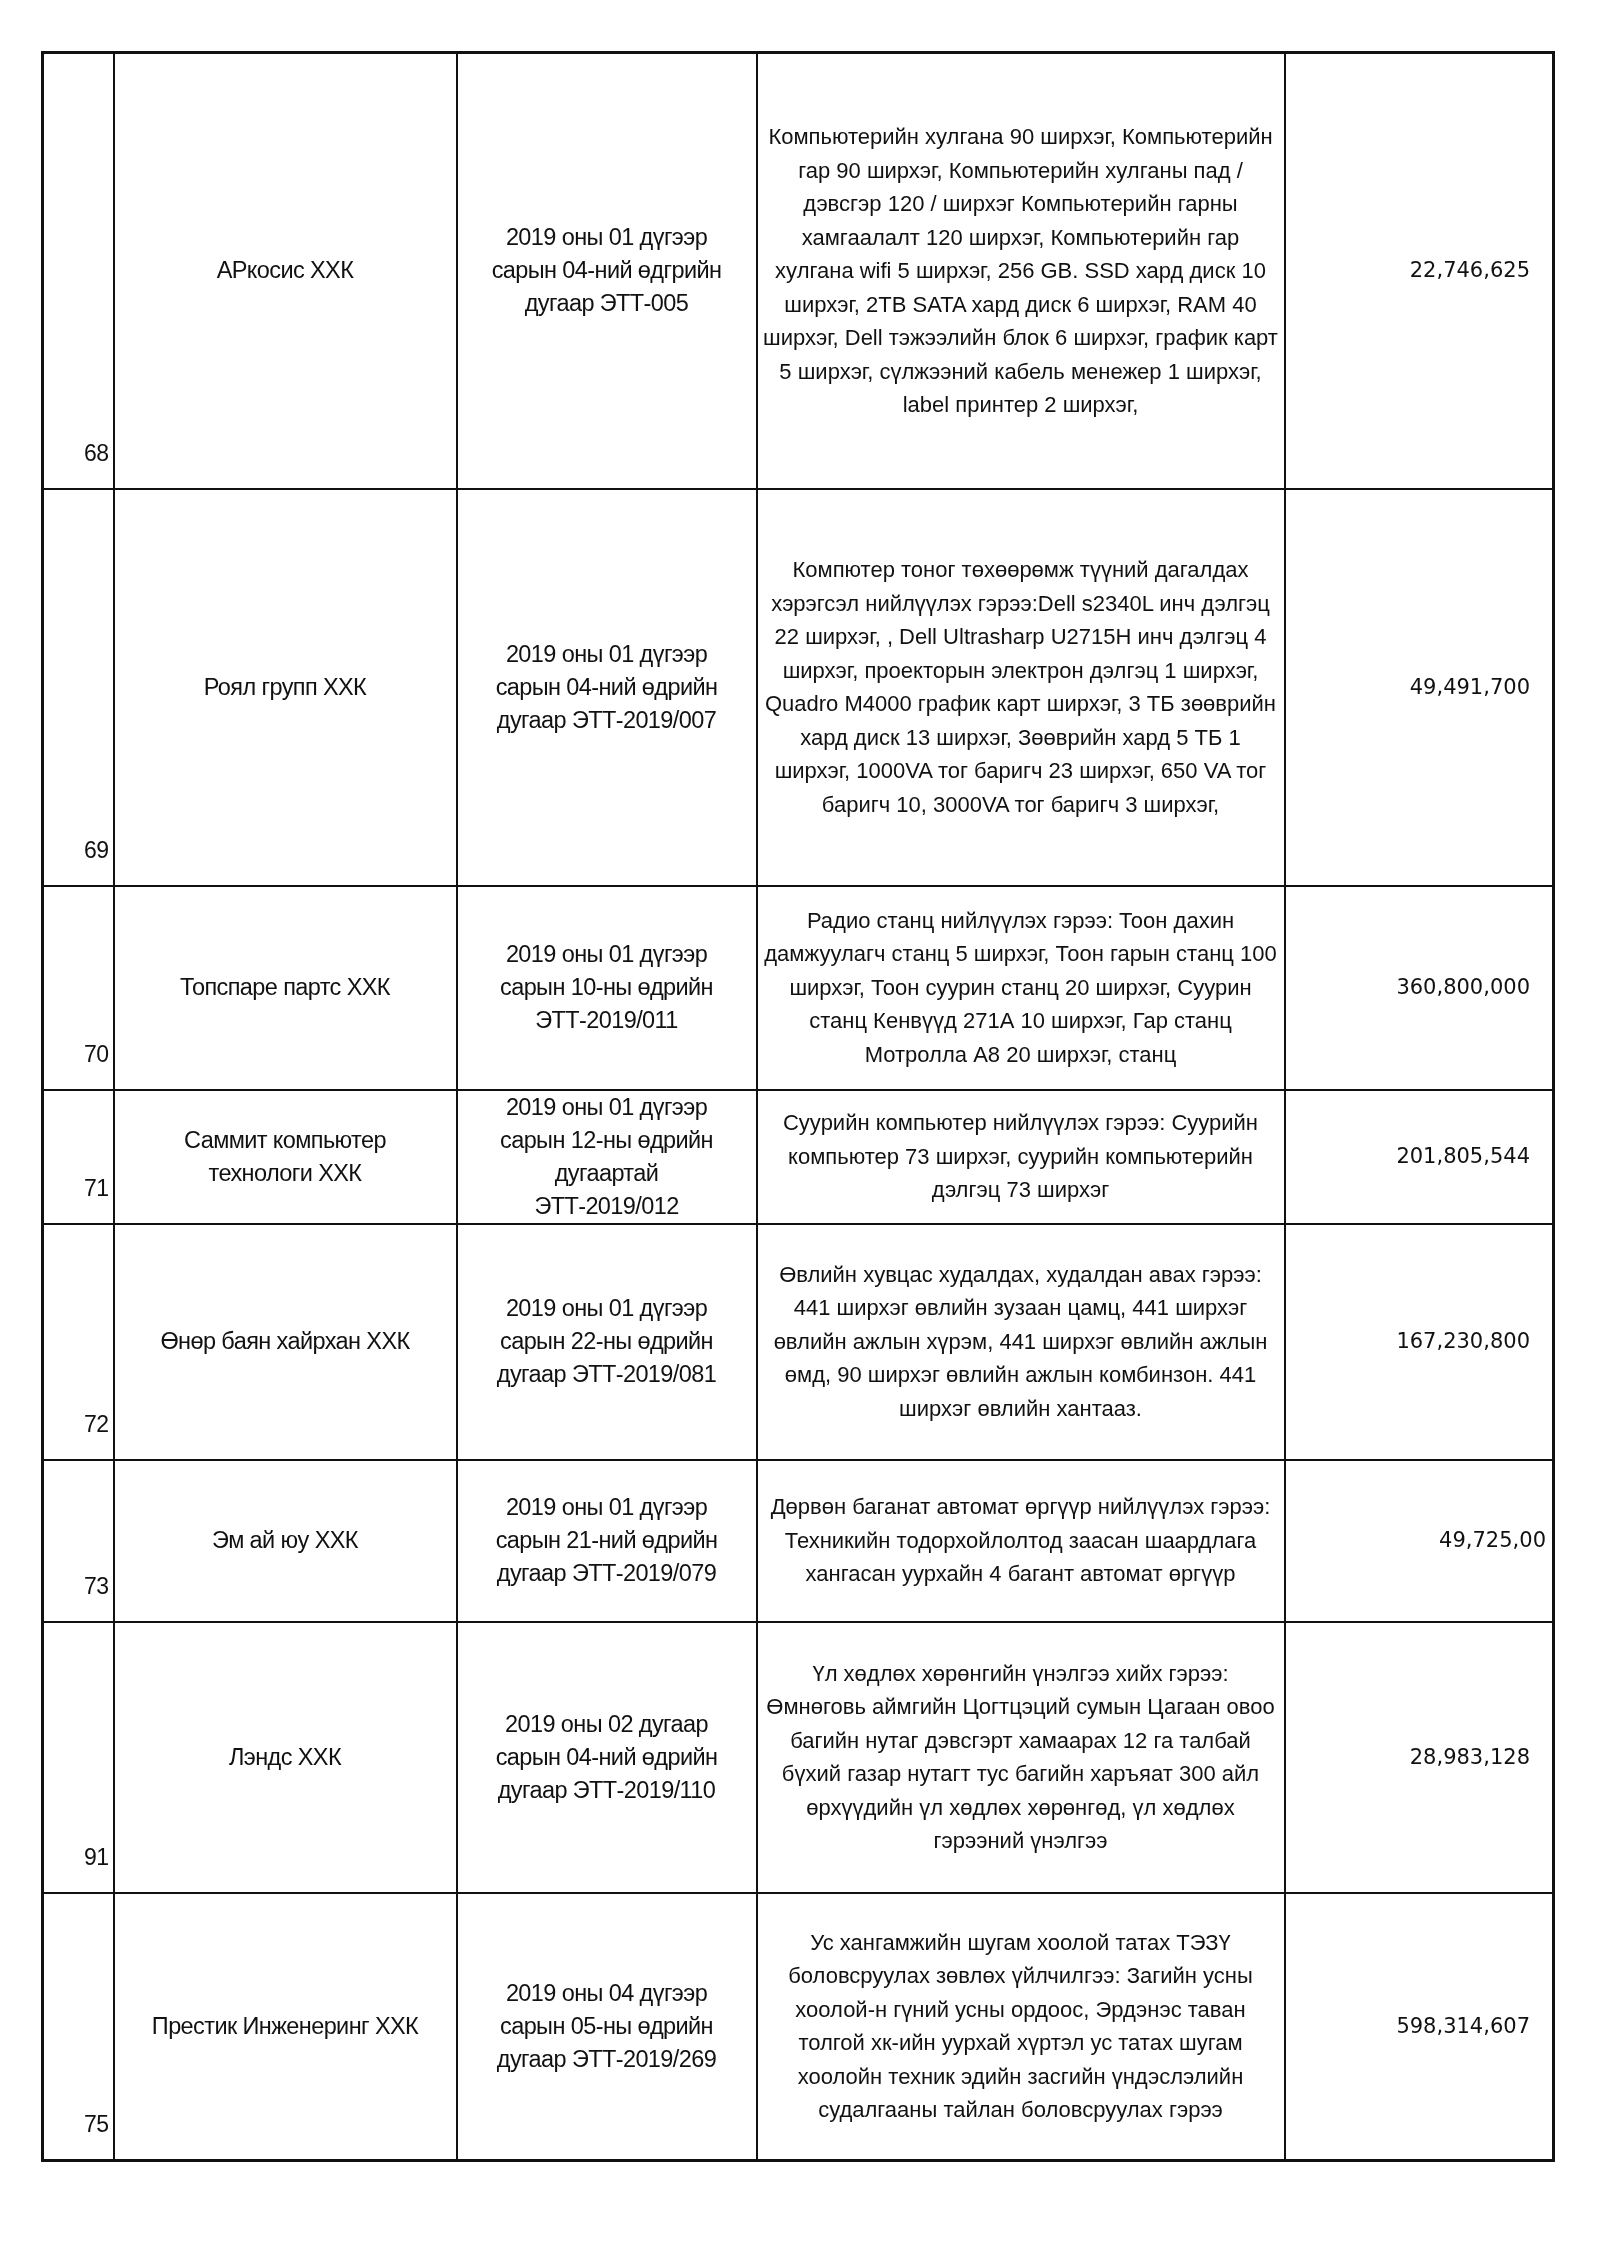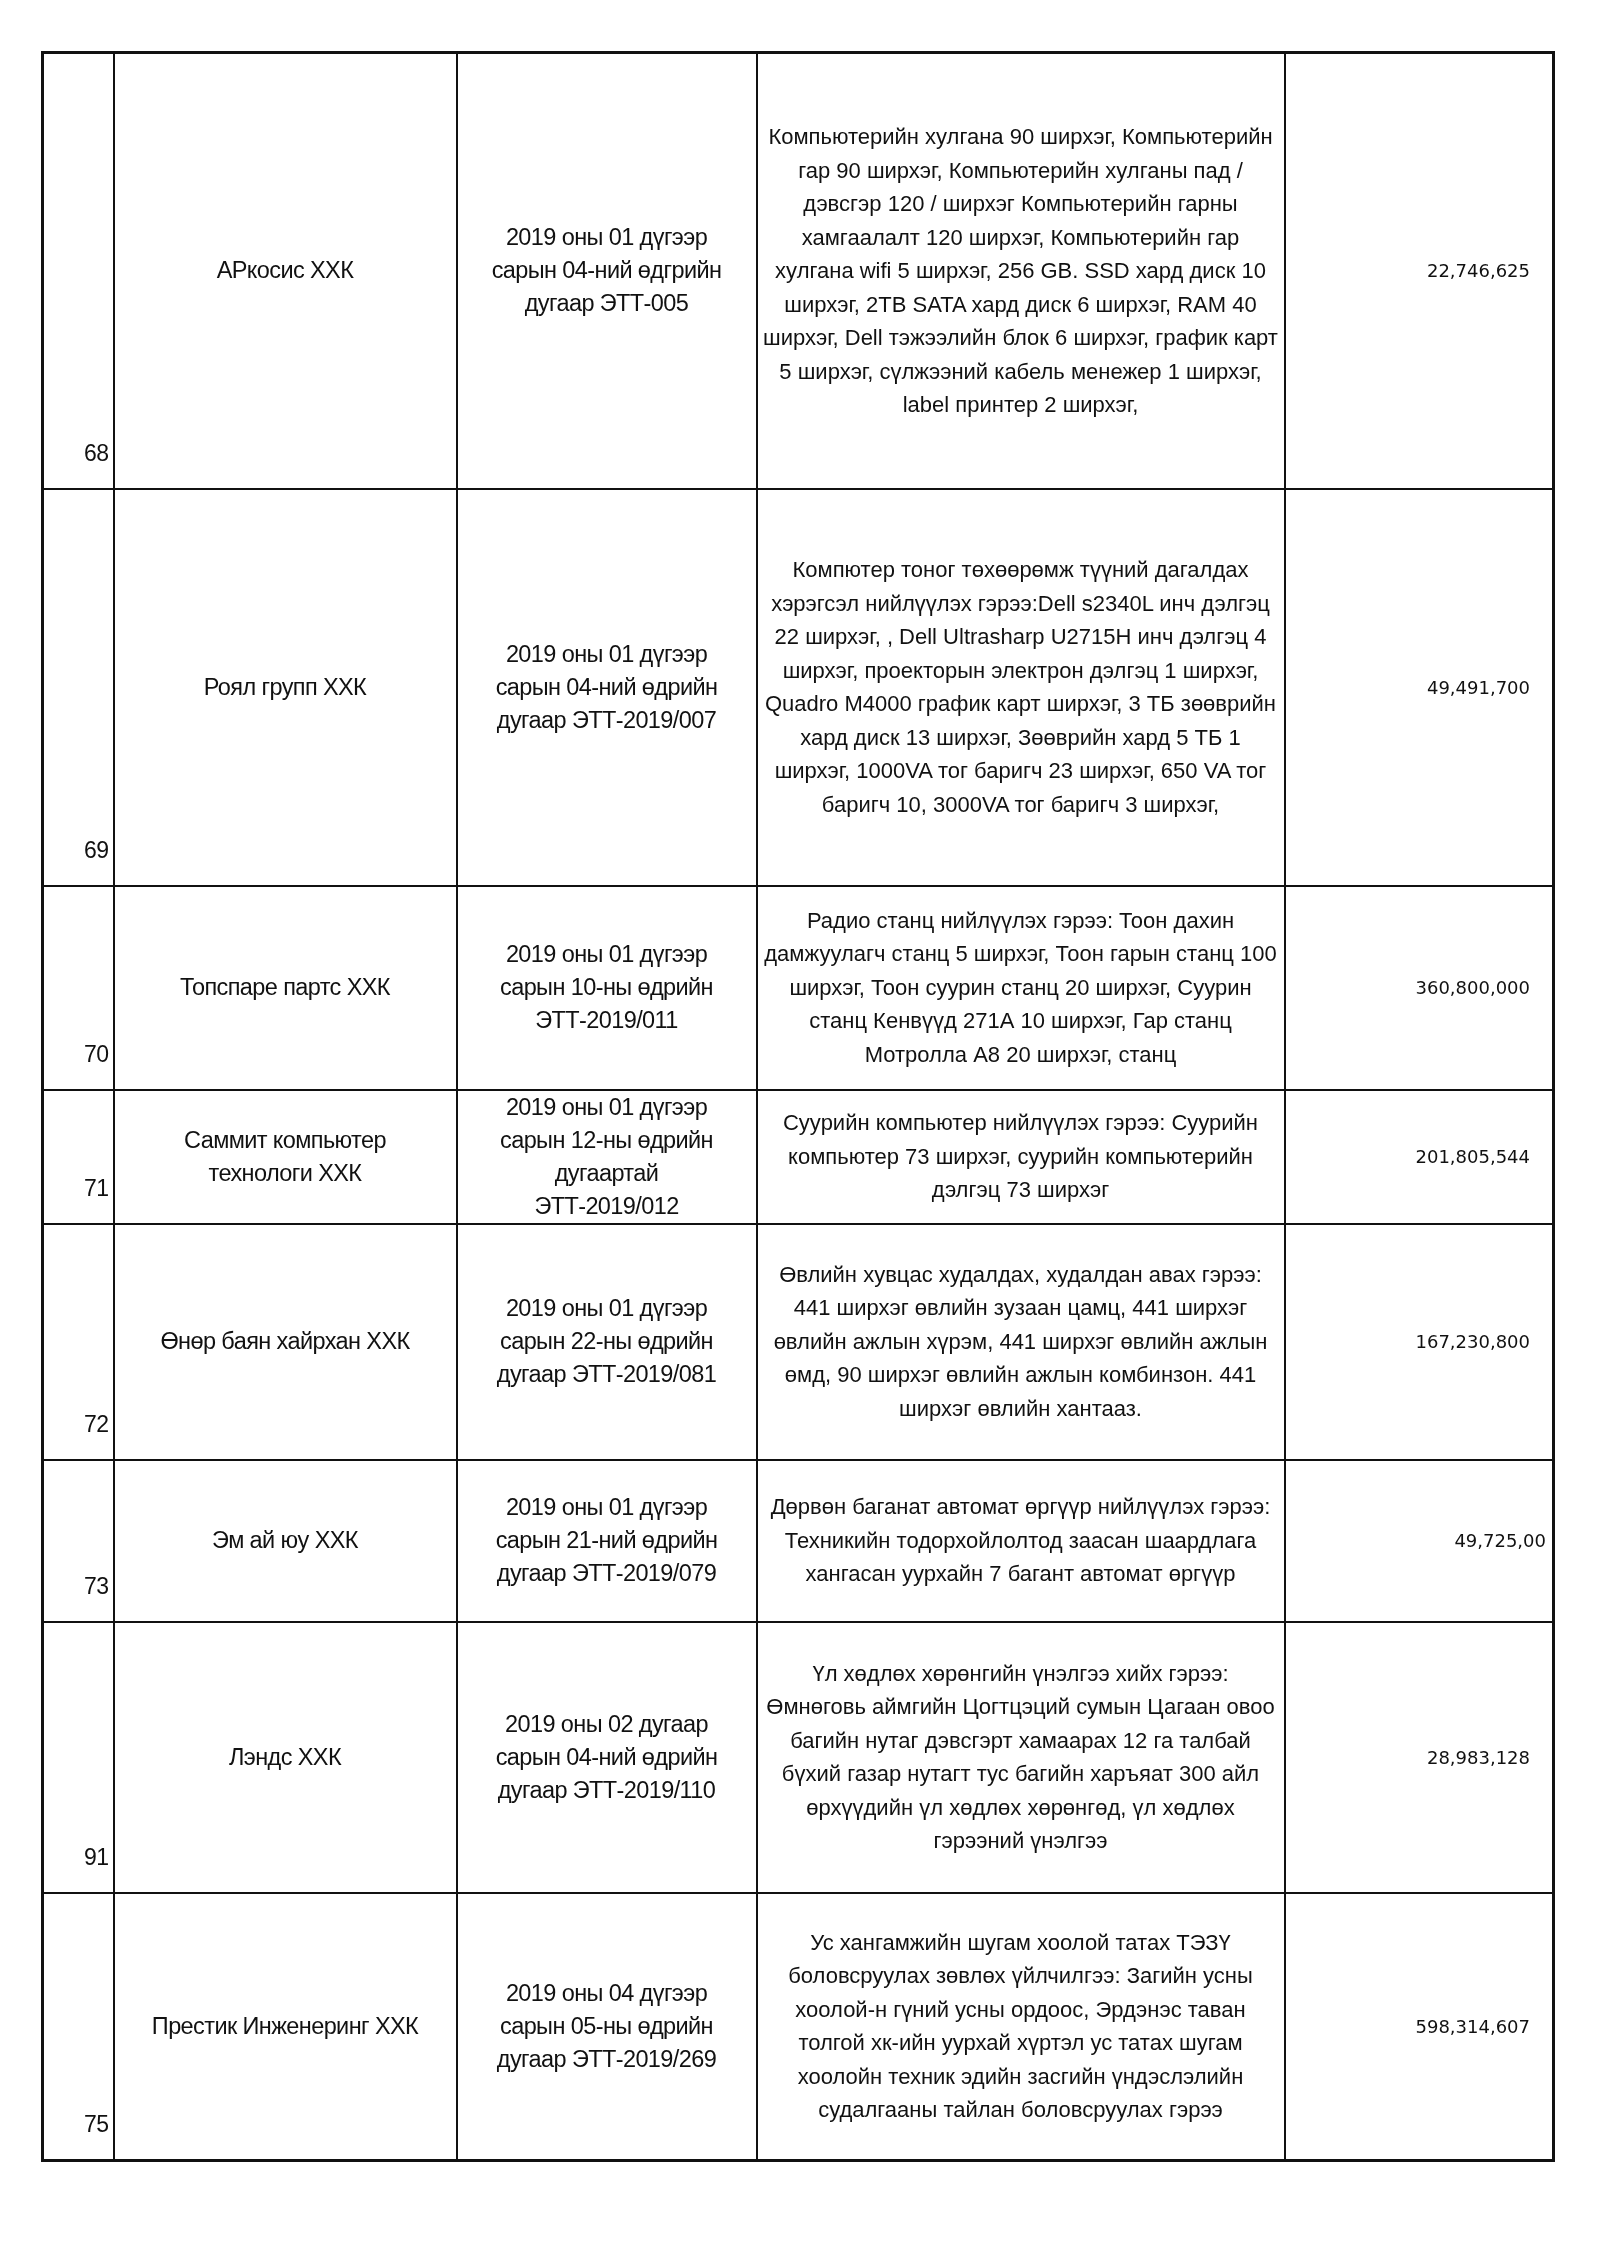--- a/index.html
+++ b/index.html
@@ -22,21 +22,21 @@
     overflow: hidden;
   }
   .doc-table td.col-no {
     vertical-align: bottom; text-align: right; padding: 0 4px 18px 0;
     font-size: 23px; letter-spacing: -0.5px;
   }
   .doc-table td.col-name, .doc-table td.col-contract { font-size: 23.5px; letter-spacing: -0.6px; }
   .doc-table td.col-desc { font-size: 22px; line-height: 33.5px; padding: 0 4px; }
   .doc-table td.col-amount {
     font-family: "DejaVu Sans", sans-serif;
-    font-size: 18px; text-align: right; padding-right: 22px;
+    font-size: 21px; text-align: right; padding-right: 22px;
   }
   .doc-table td.col-amount.center-amount { padding-right: 6px; }
 </style>
 </head>
 <body>
 
 <table class="doc-table">
   <colgroup>
     <col style="width:71px">
     <col style="width:343px">
@@ -77,21 +77,21 @@
       <td class="col-no">72</td>
       <td class="col-name">Өнөр баян хайрхан ХХК</td>
       <td class="col-contract">2019 оны 01 дүгээр сарын 22-ны өдрийн дугаар ЭТТ-2019/081</td>
       <td class="col-desc">Өвлийн хувцас худалдах, худалдан авах гэрээ: 441 ширхэг өвлийн зузаан цамц, 441 ширхэг өвлийн ажлын хүрэм, 441 ширхэг өвлийн ажлын өмд, 90 ширхэг өвлийн ажлын комбинзон. 441 ширхэг өвлийн хантааз.</td>
       <td class="col-amount">167,230,800</td>
     </tr>
     <tr style="height:162px">
       <td class="col-no">73</td>
       <td class="col-name">Эм ай юу ХХК</td>
       <td class="col-contract">2019 оны 01 дүгээр сарын 21-ний өдрийн дугаар ЭТТ-2019/079</td>
-      <td class="col-desc">Дөрвөн баганат автомат өргүүр нийлүүлэх гэрээ: Техникийн тодорхойлолтод заасан шаардлага хангасан уурхайн 7 багант автомат өргүүр</td>
+      <td class="col-desc">Дөрвөн баганат автомат өргүүр нийлүүлэх гэрээ: Техникийн тодорхойлолтод заасан шаардлага хангасан уурхайн 4 багант автомат өргүүр</td>
       <td class="col-amount center-amount">49,725,00</td>
     </tr>
     <tr style="height:271px">
       <td class="col-no">91</td>
       <td class="col-name">Лэндс ХХК</td>
       <td class="col-contract">2019 оны 02 дугаар сарын 04-ний өдрийн дугаар ЭТТ-2019/110</td>
       <td class="col-desc">Үл хөдлөх хөрөнгийн үнэлгээ хийх гэрээ: Өмнөговь аймгийн Цогтцэций сумын Цагаан овоо багийн нутаг дэвсгэрт хамаарах 12 га талбай бүхий газар нутагт тус багийн харъяат 300 айл өрхүүдийн үл хөдлөх хөрөнгөд, үл хөдлөх гэрээний үнэлгээ</td>
       <td class="col-amount">28,983,128</td>
     </tr>
     <tr style="height:268px">

